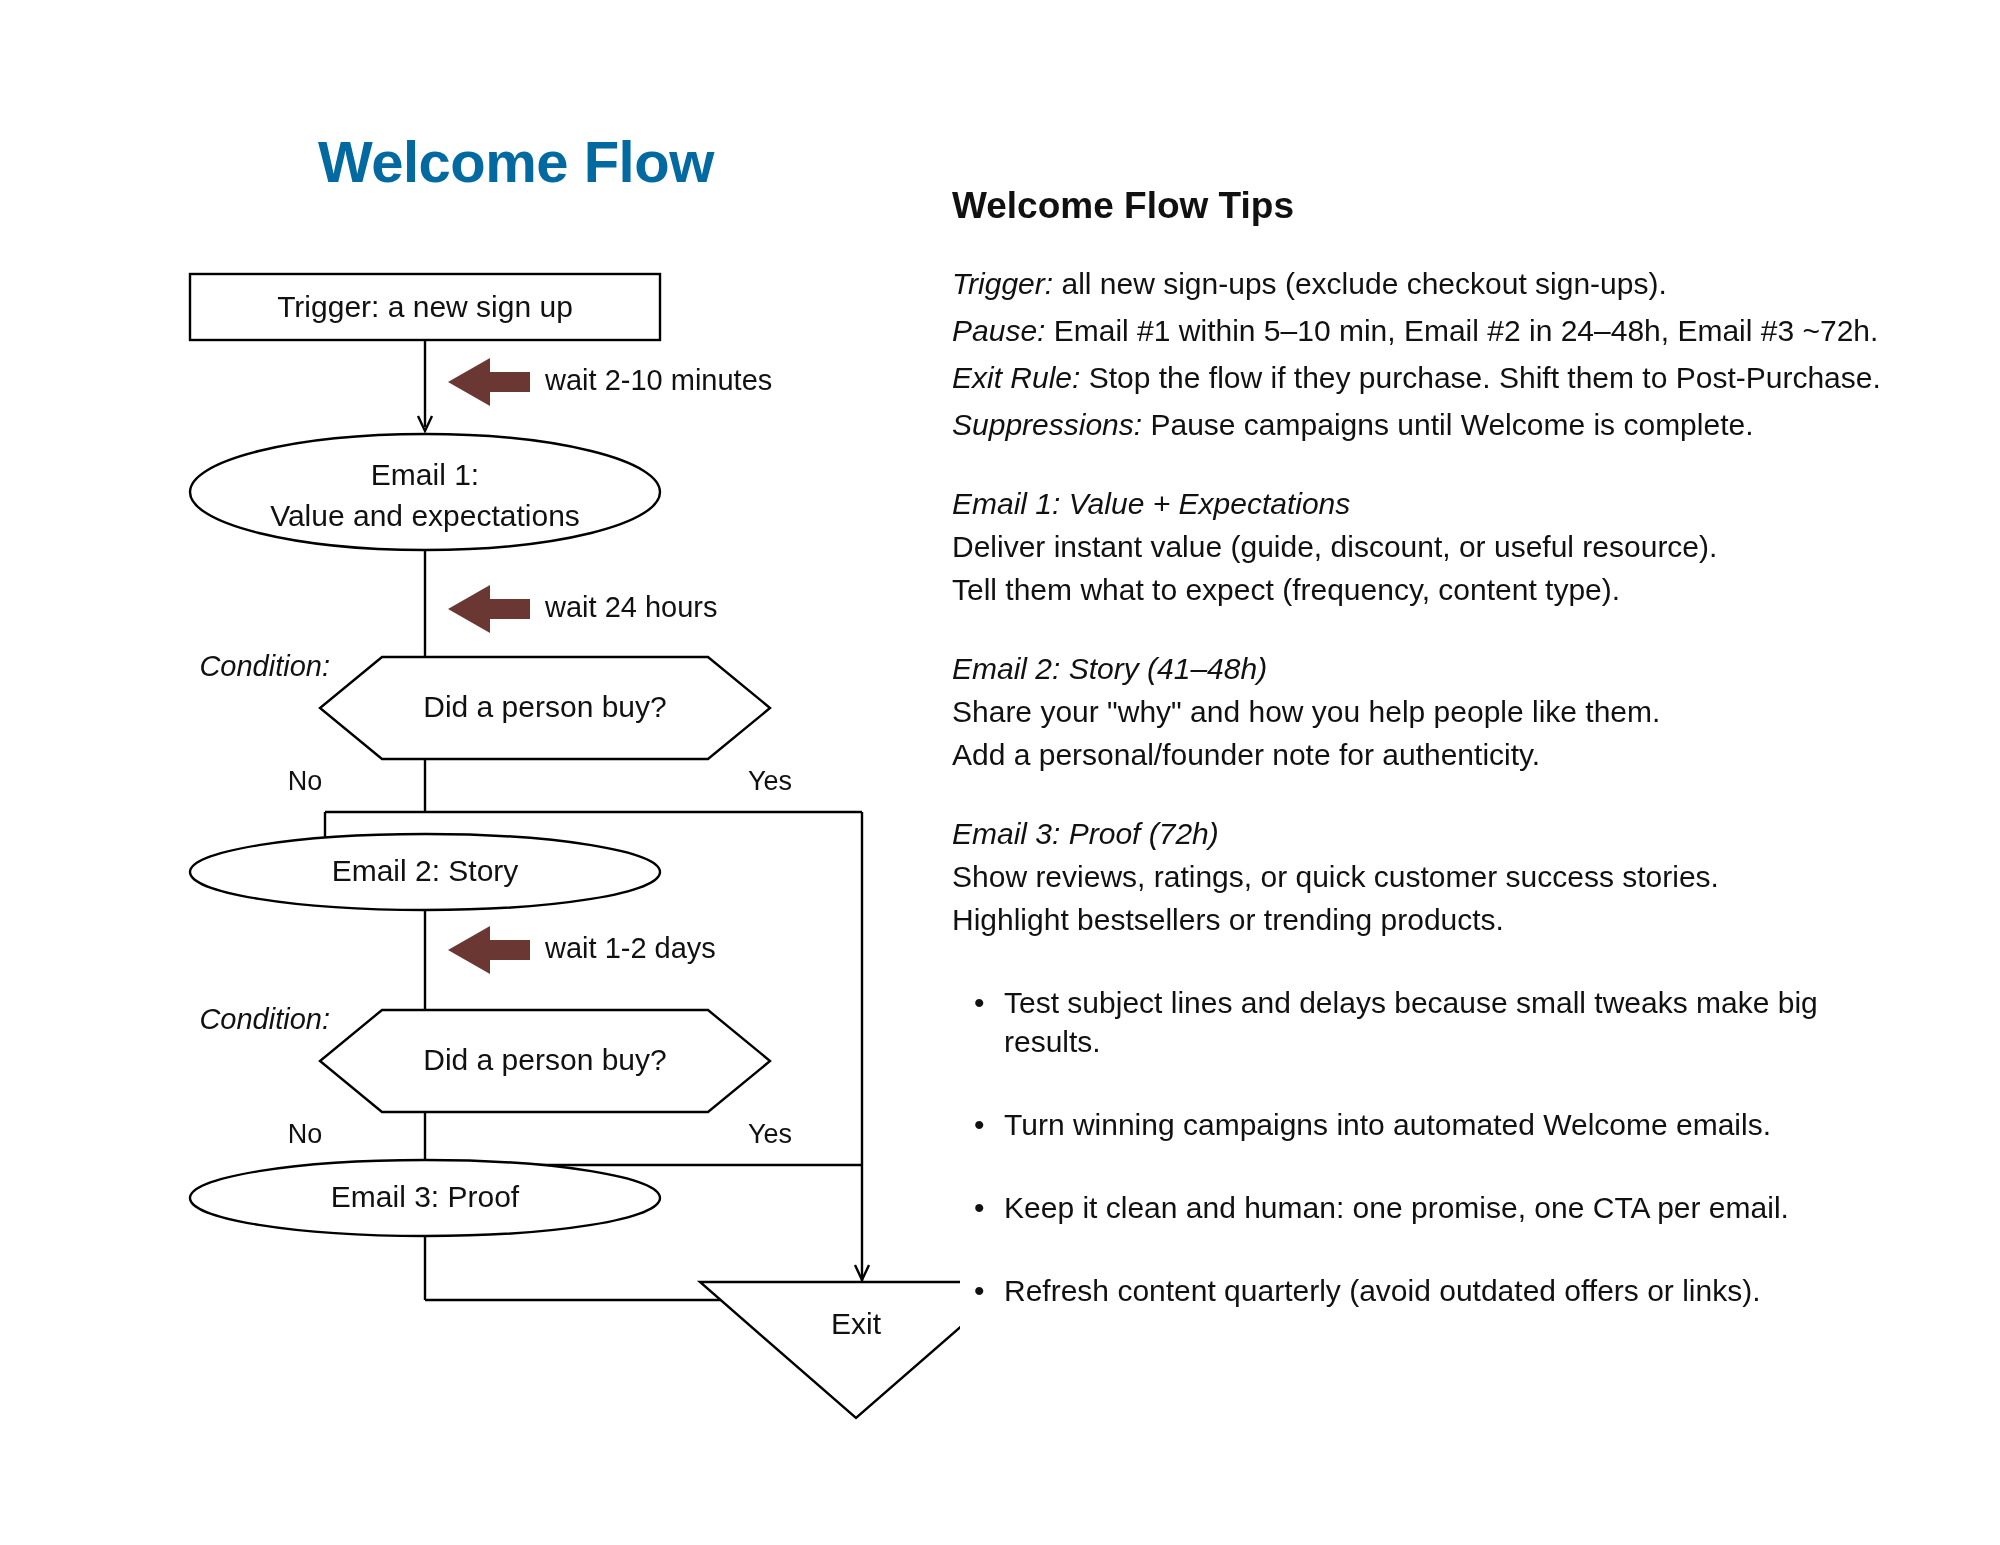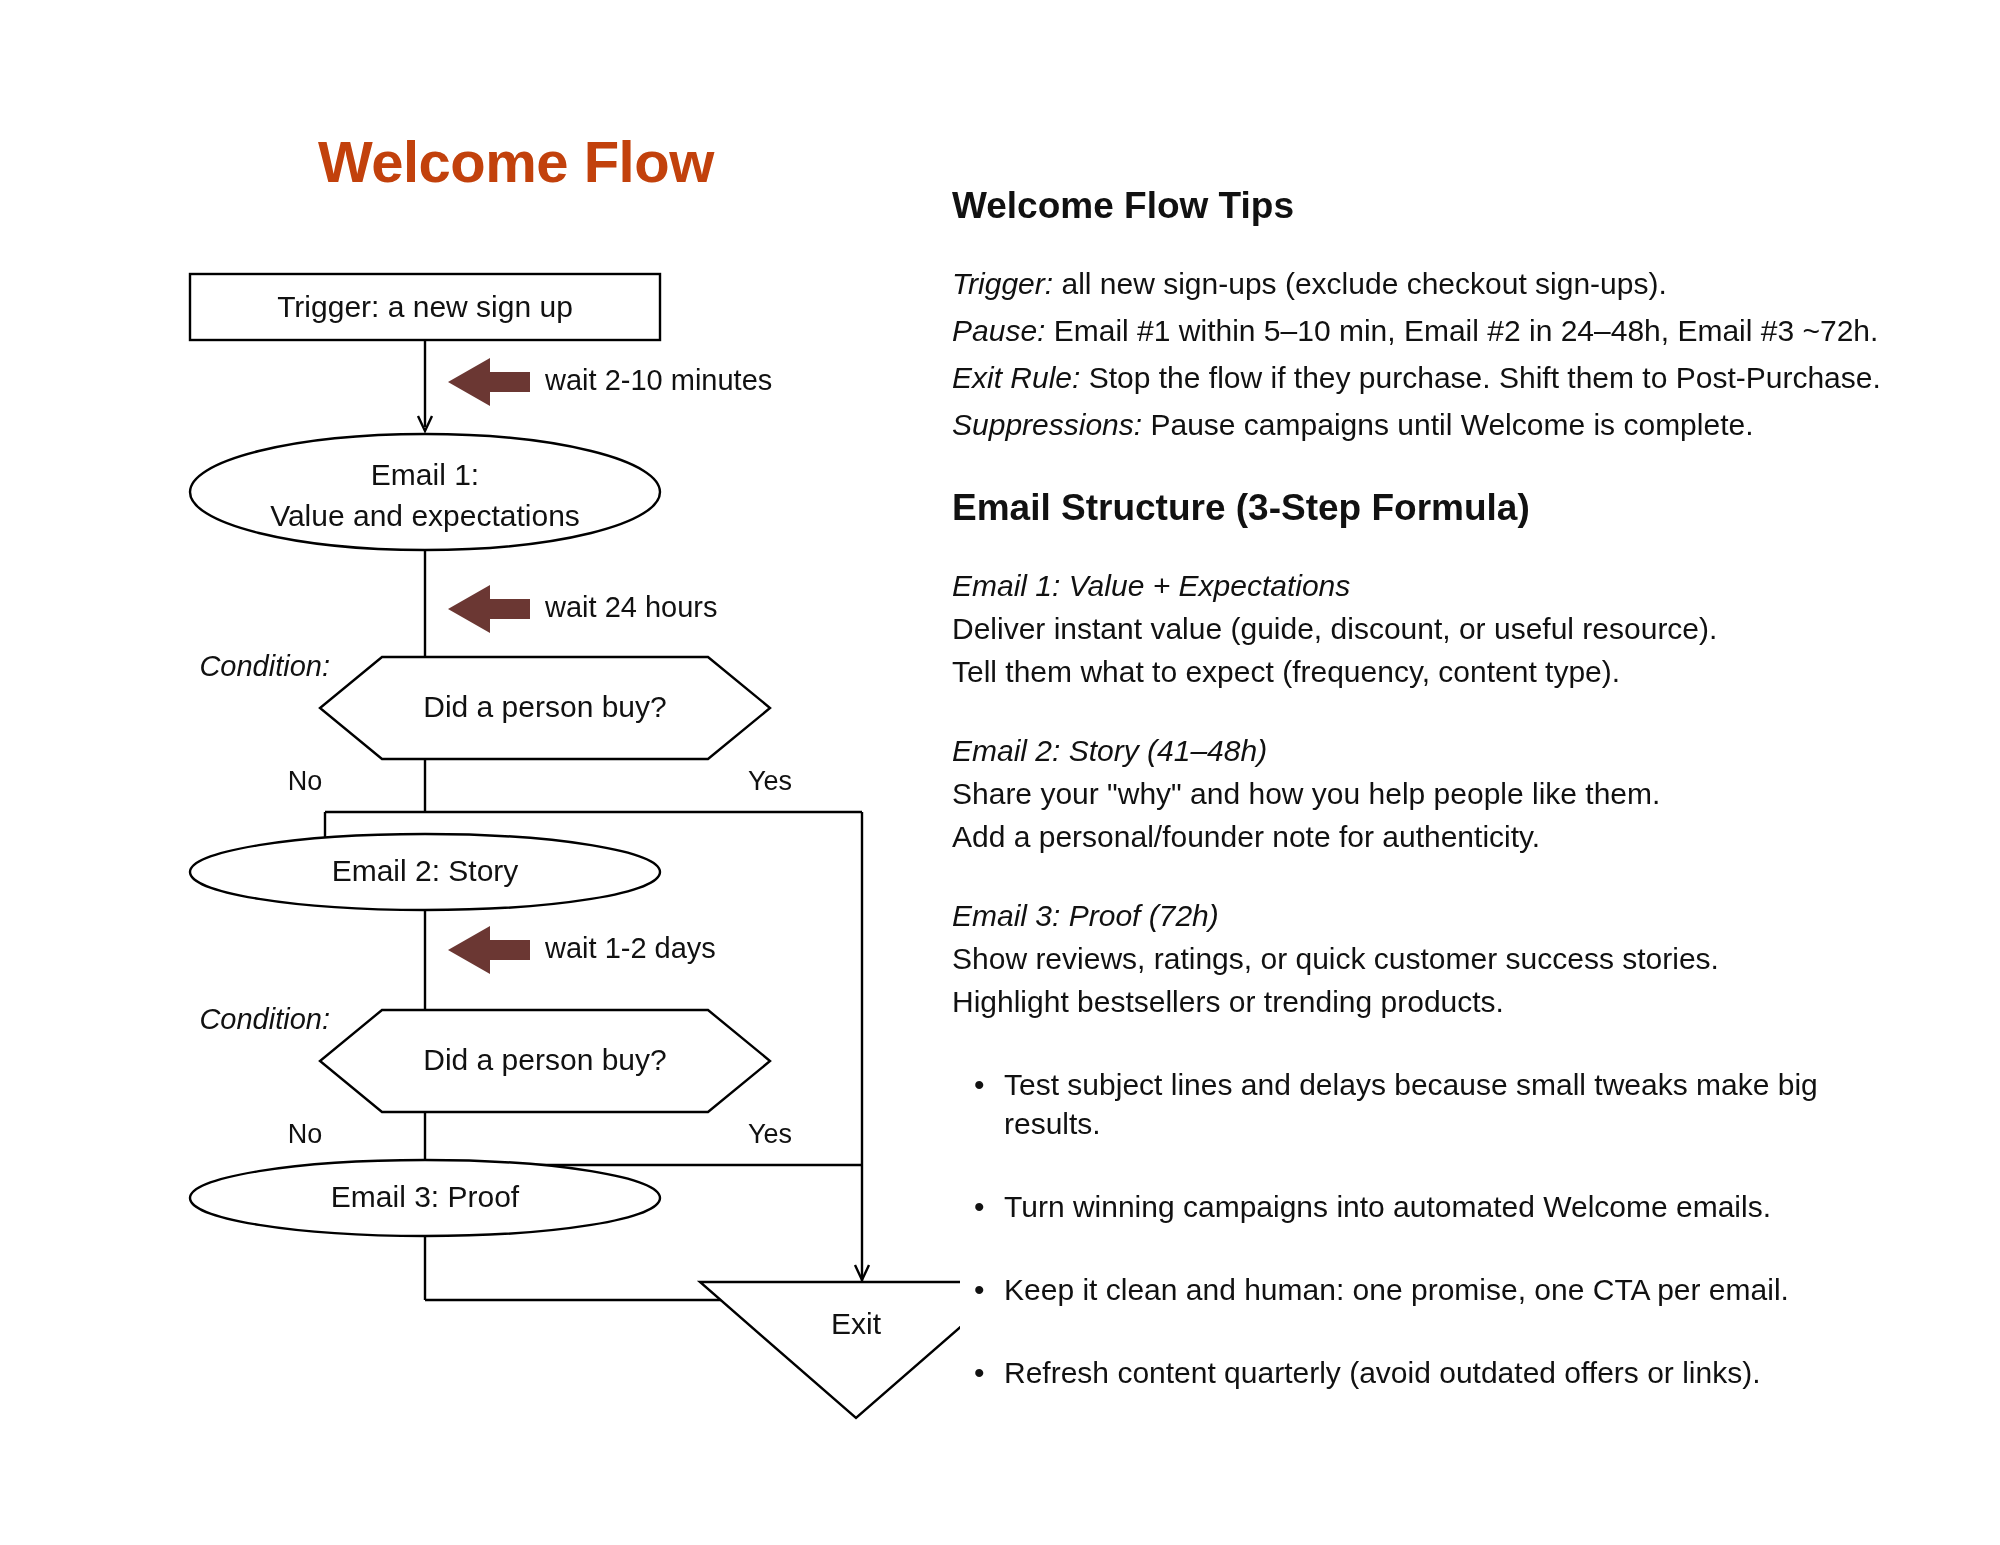--- a/index.html
+++ b/index.html
@@ -24,21 +24,21 @@
     width: 960px;
     height: 1545px;
   }
   #flow-title {
     position: absolute;
     left: 318px;
     top: 128px;
     font-size: 58px;
     font-weight: 700;
     letter-spacing: -0.5px;
-    color: #c2410c;
+    color: #0369a1;
     white-space: nowrap;
   }
   #flow-svg {
     position: absolute;
     left: 0;
     top: 0;
   }
   .node-shape {
     fill: #ffffff;
     stroke: #000000;
@@ -234,21 +234,20 @@
 
   <div class="tips-heading">Welcome Flow Tips</div>
 
   <div class="tips-group">
     <p class="tips-line"><span class="lbl">Trigger:</span><span> all new sign-ups (exclude checkout sign-ups).</span></p>
     <p class="tips-line"><span class="lbl">Pause:</span><span> Email #1 within 5–10 min, Email #2 in 24–48h, Email #3 ~72h.</span></p>
     <p class="tips-line"><span class="lbl">Exit Rule:</span><span> Stop the flow if they purchase. Shift them to Post-Purchase.</span></p>
     <p class="tips-line"><span class="lbl">Suppressions:</span><span> Pause campaigns until Welcome is complete.</span></p>
   </div>
 
-  <div class="tips-heading">Email Structure (3-Step Formula)</div>
 
   <div class="tips-group">
     <p class="tips-sub">Email 1: Value + Expectations</p>
     <p class="tips-body">Deliver instant value (guide, discount, or useful resource).</p>
     <p class="tips-body">Tell them what to expect (frequency, content type).</p>
   </div>
 
   <div class="tips-group">
     <p class="tips-sub">Email 2: Story (41–48h)</p>
     <p class="tips-body">Share your "why" and how you help people like them.</p>

